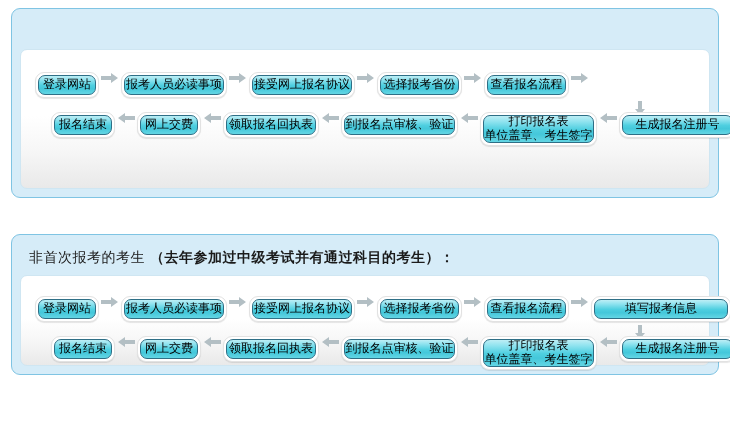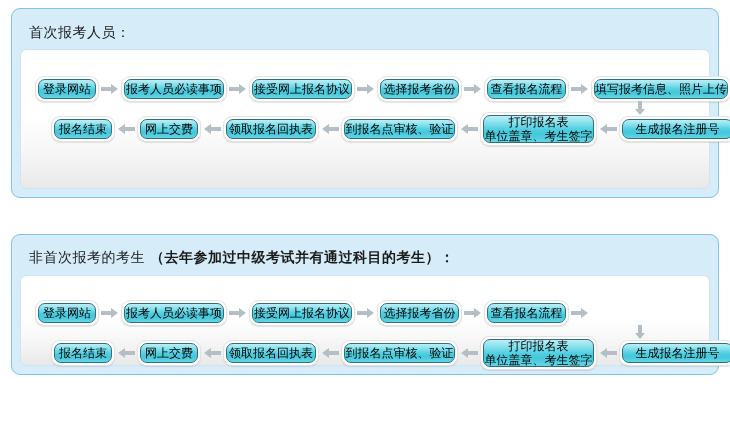--- a/index.html
+++ b/index.html
@@ -62,21 +62,22 @@
   .panel--first .flow-area  { top: 40px; }
   .panel--second .flow-area { top: 40px; }
 
   
   .flow-row {
     position: absolute;
     left: 0;
     right: 0;
     height: 34px;
     display: flex;
-    align-items: center;
+    align-items: flex-start;
+    font-family: Liberation Mono, monospace;
   }
   .row-top    { top: 22px; }
   .row-bottom { top: 62px; padding-left: 16px; }
   .panel--second .row-top    { top: 20px; }
   .panel--second .row-bottom { top: 60px; }
 
   
   .node {
     position: relative;
     box-sizing: border-box;
@@ -134,23 +135,20 @@
   }
 
   .spacer { flex: 0 0 auto; }
 </style>
 </head>
 <body>
 
 <div class="page">
 
   <div class="panel panel--first">
-    <div class="panel-title">
-      <span>首次报考人员：</span>
-    </div>
 
     <div class="flow-area">
 
       <div class="flow-row row-top">
         <div class="spacer" style="width:14px"></div>
 
         <div class="node" style="width:64px">
           <div class="node-inner">登录网站</div>
         </div>
         <div class="arrow">
@@ -188,23 +186,20 @@
 
         <div class="node" style="width:85px">
           <div class="node-inner">查看报名流程</div>
         </div>
         <div class="arrow">
           <svg width="18" height="12" viewBox="0 0 18 12">
               <path d="M0 4h10V1l7 5-7 5V8H0z" fill="#b3bfc4"></path>
             </svg>
         </div>
 
-        <div class="node" style="width:140px">
-          <div class="node-inner">填写报考信息、照片上传</div>
-        </div>
       </div>
 
       <div class="arrow-down" style="left:612px; top:50px;">
         <svg width="14" height="14" viewBox="0 0 12 14">
             <path d="M4 0h4v8h3l-5 6-5-6h3z" fill="#b3bfc4"></path>
           </svg>
       </div>
 
       <div class="flow-row row-bottom">
         <div class="spacer" style="width:14px"></div>
@@ -313,20 +308,23 @@
 
         <div class="node" style="width:85px">
           <div class="node-inner">查看报名流程</div>
         </div>
         <div class="arrow">
           <svg width="18" height="12" viewBox="0 0 18 12">
               <path d="M0 4h10V1l7 5-7 5V8H0z" fill="#b3bfc4"></path>
             </svg>
         </div>
 
+        <div class="node" style="width:140px">
+          <div class="node-inner">填写报考信息</div>
+        </div>
       </div>
 
       <div class="arrow-down" style="left:612px; top:48px;">
         <svg width="14" height="14" viewBox="0 0 12 14">
             <path d="M4 0h4v8h3l-5 6-5-6h3z" fill="#b3bfc4"></path>
           </svg>
       </div>
 
       <div class="flow-row row-bottom">
         <div class="spacer" style="width:14px"></div>

